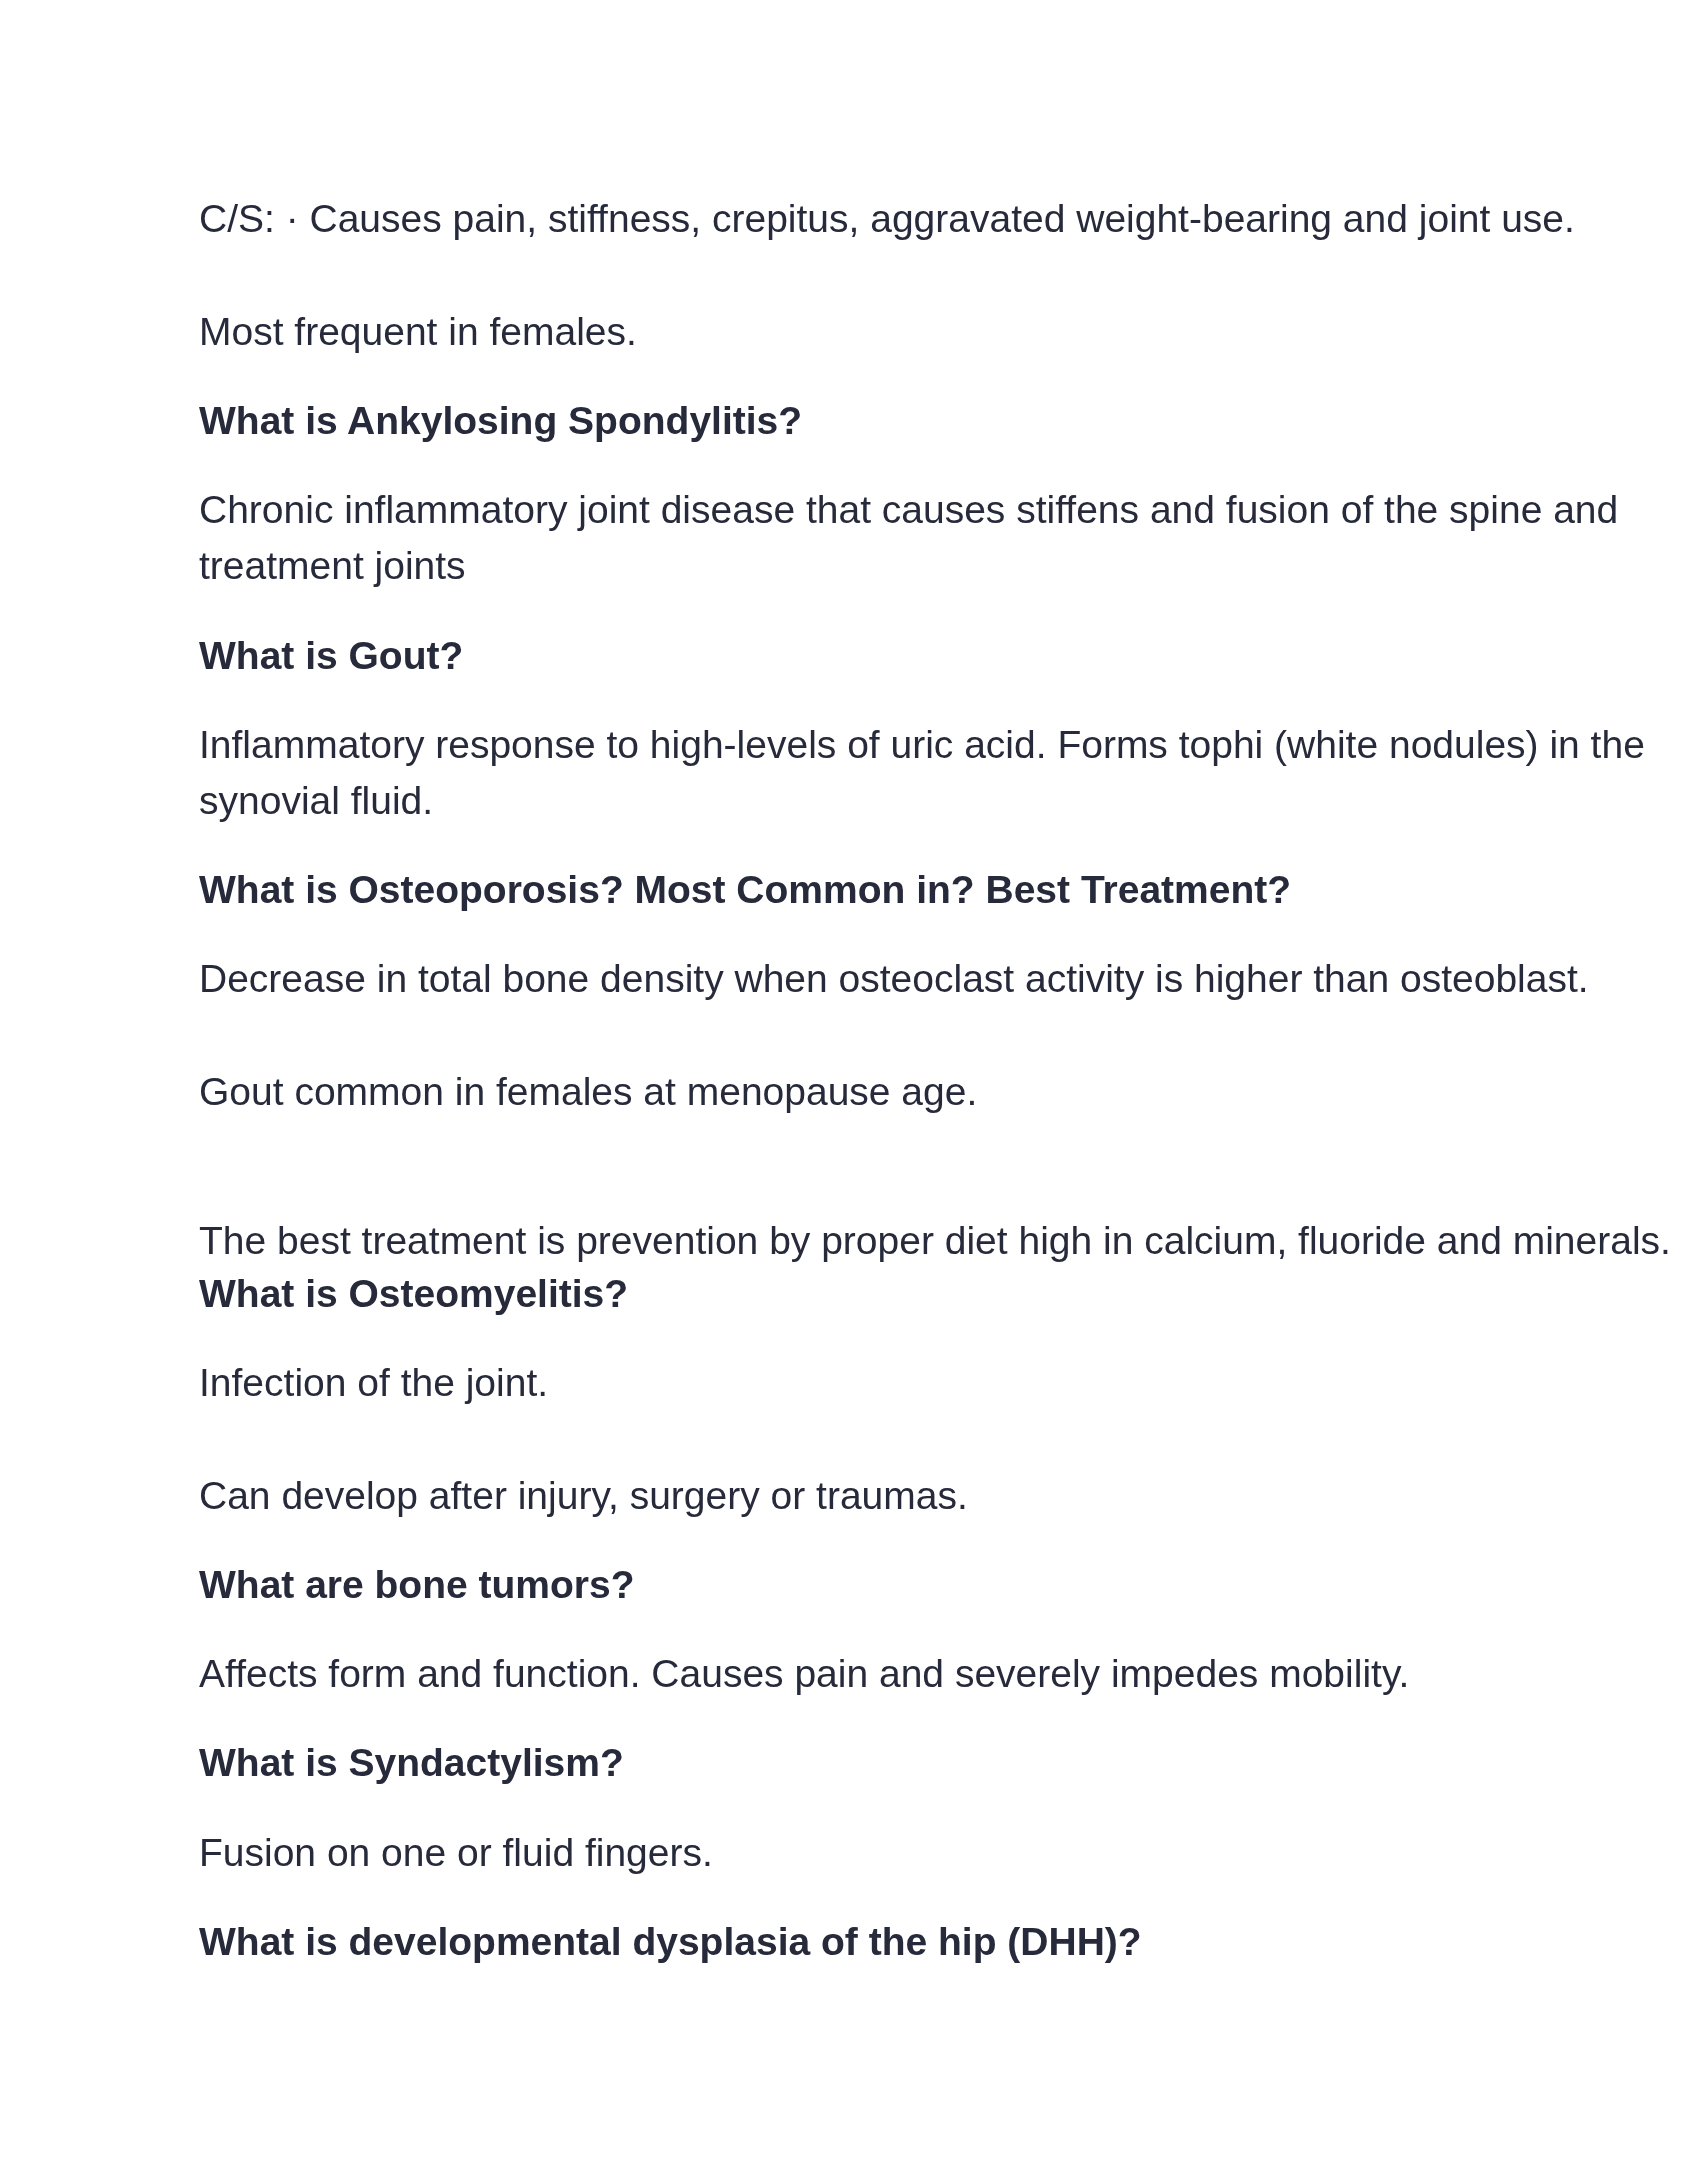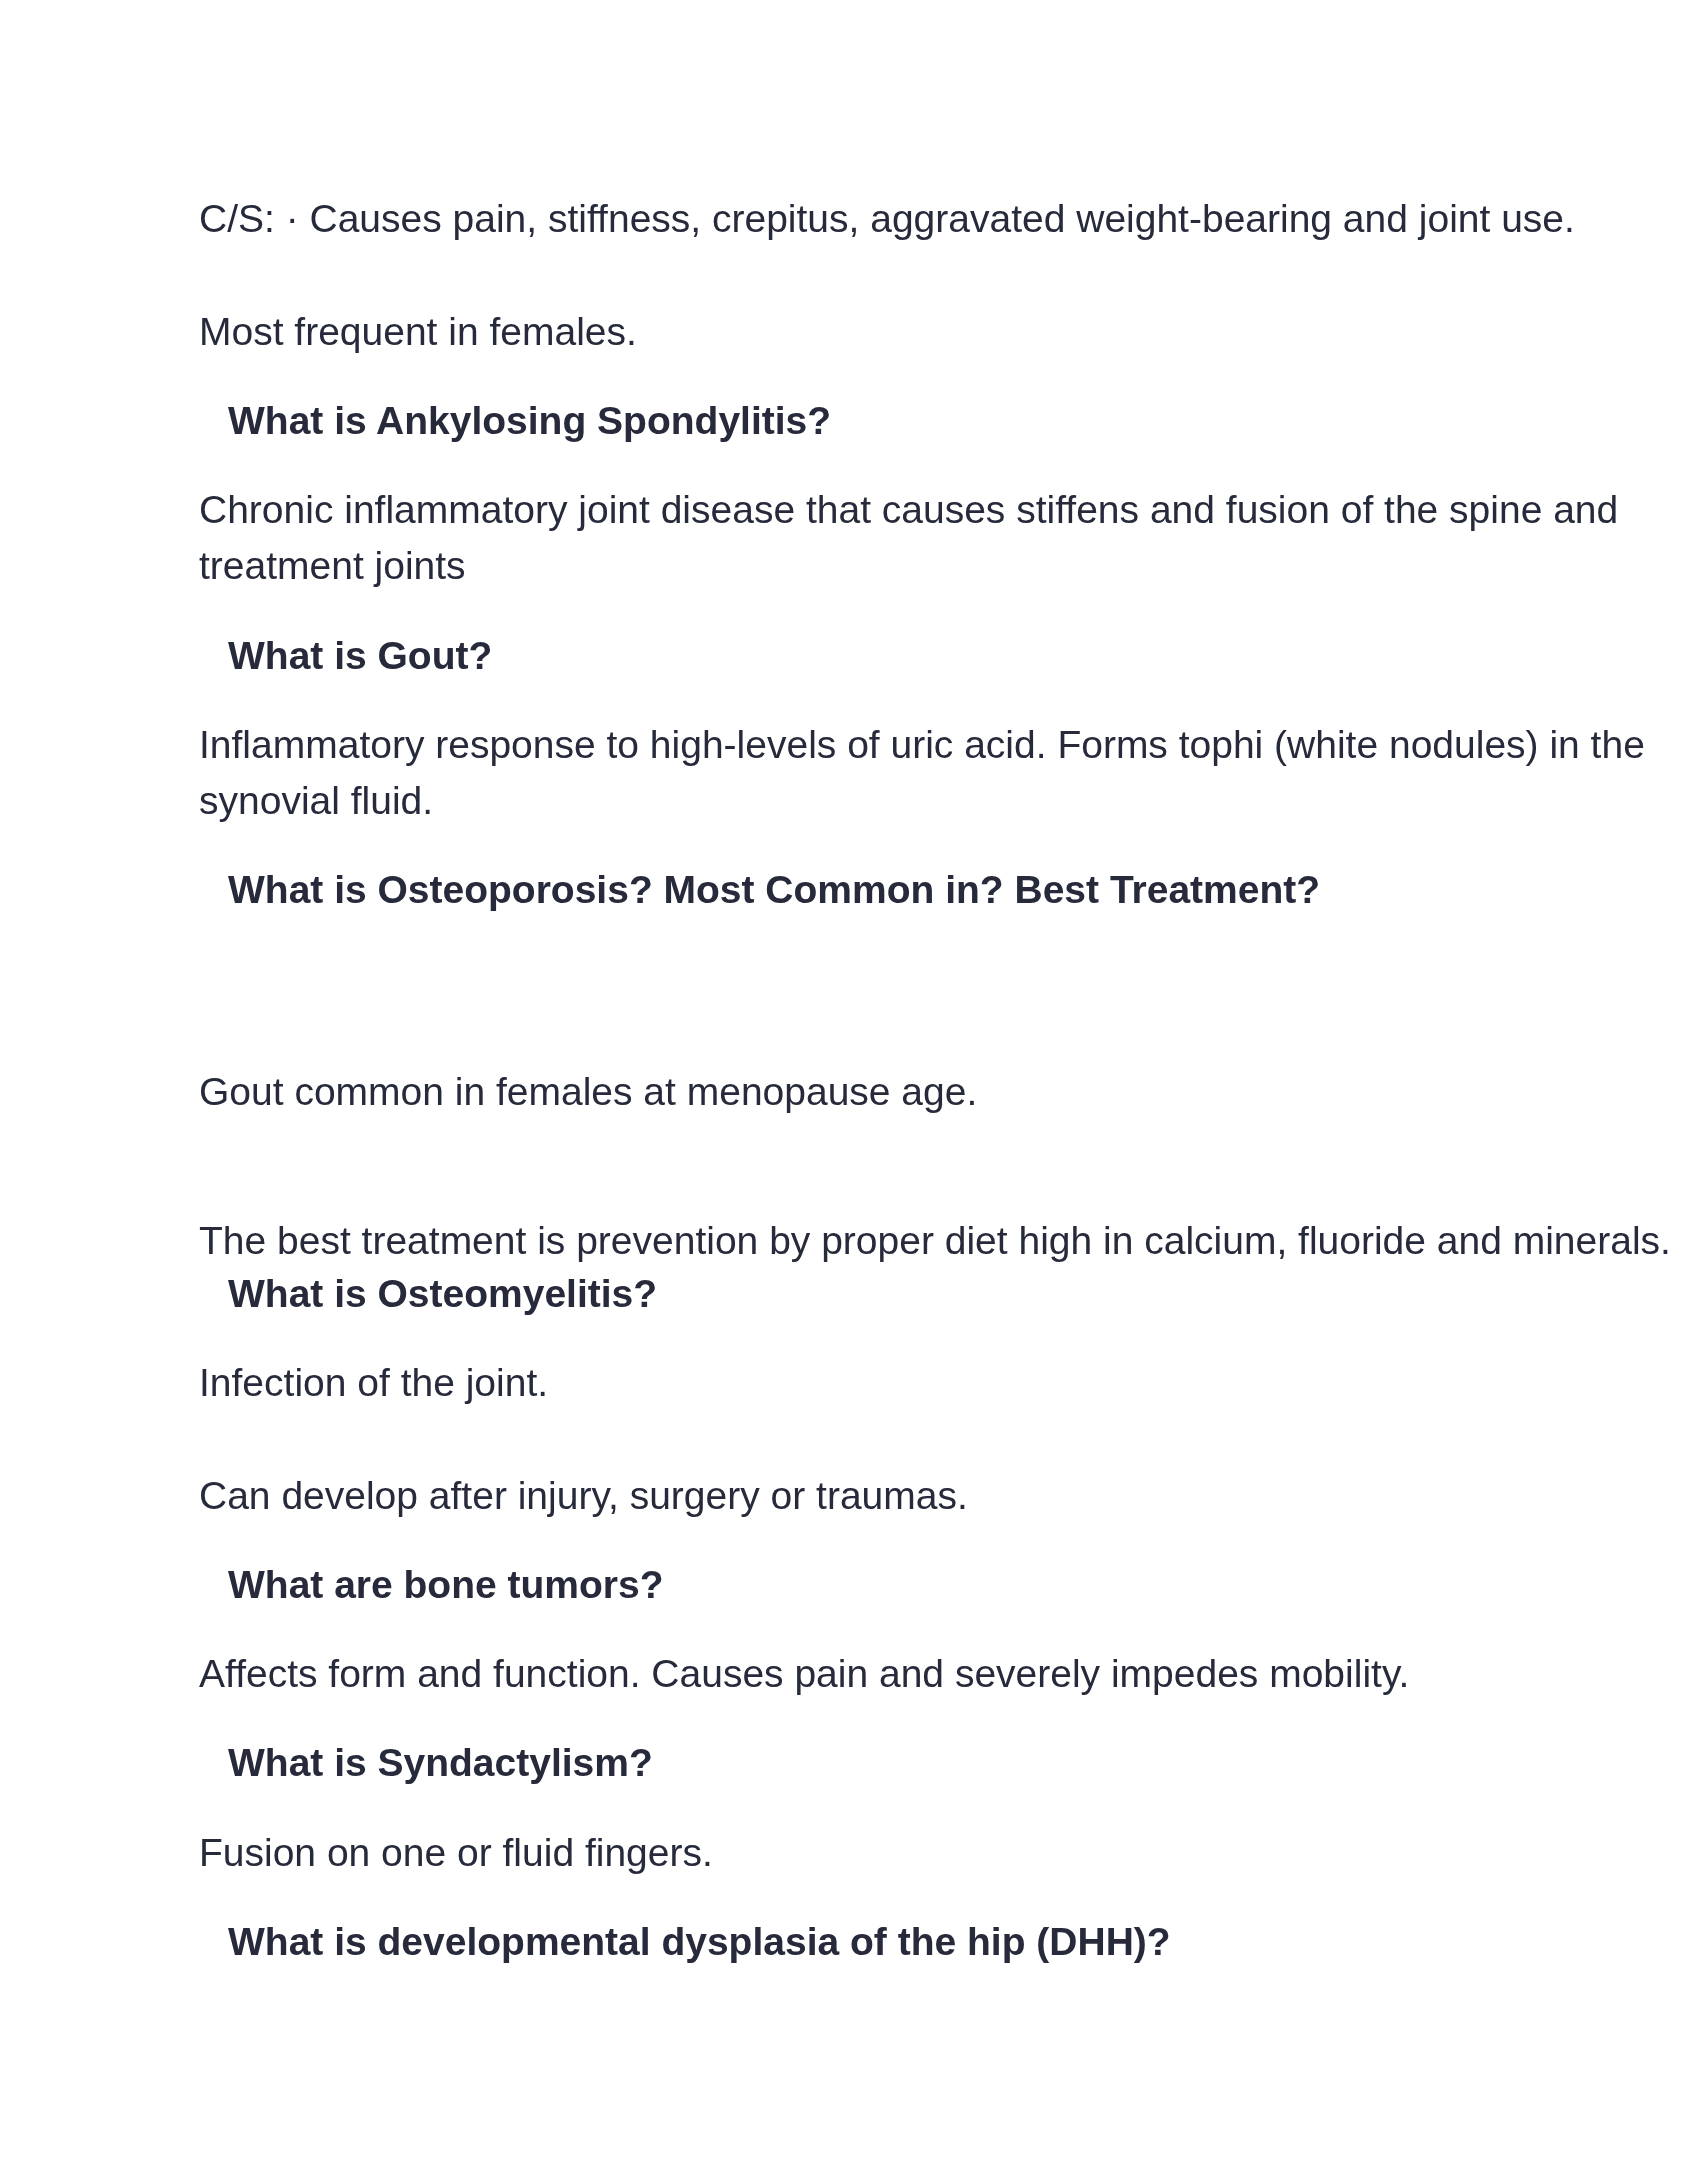--- a/index.html
+++ b/index.html
@@ -7,35 +7,36 @@
   .page {
     position: absolute; left: 0; top: 0; width: 1683px; height: 2178px;
     font-family: "Liberation Sans", sans-serif;
     color: #262a3a;
     font-size: 39px;
   }
   .line {
     position: absolute; left: 199px; white-space: nowrap;
     line-height: 36px;
   }
-  .b { font-weight: bold; margin-left: 29px; }
+  .b { font-weight: bold; }
 </style>
 </head>
 <body>
 
 <div class="page">
   <div class="line" style="top:201px">C/S: · Causes pain, stiffness, crepitus, aggravated weight-bearing and joint use.</div>
   <div class="line" style="top:314px">Most frequent in females.</div>
   <div class="line b" style="top:403px">What is Ankylosing Spondylitis?</div>
   <div class="line" style="top:492px">Chronic inflammatory joint disease that causes stiffens and fusion of the spine and</div>
   <div class="line" style="top:548px">treatment joints</div>
   <div class="line b" style="top:638px">What is Gout?</div>
   <div class="line" style="top:727px">Inflammatory response to high-levels of uric acid. Forms tophi (white nodules) in the</div>
   <div class="line" style="top:783px">synovial fluid.</div>
   <div class="line b" style="top:872px">What is Osteoporosis? Most Common in? Best Treatment?</div>
+  <div class="line" style="top:961px">Decrease in total bone density when osteoclast activity is higher than osteoblast.</div>
   <div class="line" style="top:1074px">Gout common in females at menopause age.</div>
   <div class="line" style="top:1223px">The best treatment is prevention by proper diet high in calcium, fluoride and minerals.</div>
   <div class="line b" style="top:1276px">What is Osteomyelitis?</div>
   <div class="line" style="top:1365px">Infection of the joint.</div>
   <div class="line" style="top:1478px">Can develop after injury, surgery or traumas.</div>
   <div class="line b" style="top:1567px">What are bone tumors?</div>
   <div class="line" style="top:1656px">Affects form and function. Causes pain and severely impedes mobility.</div>
   <div class="line b" style="top:1745px">What is Syndactylism?</div>
   <div class="line" style="top:1835px">Fusion on one or fluid fingers.</div>
   <div class="line b" style="top:1924px">What is developmental dysplasia of the hip (DHH)?</div>

